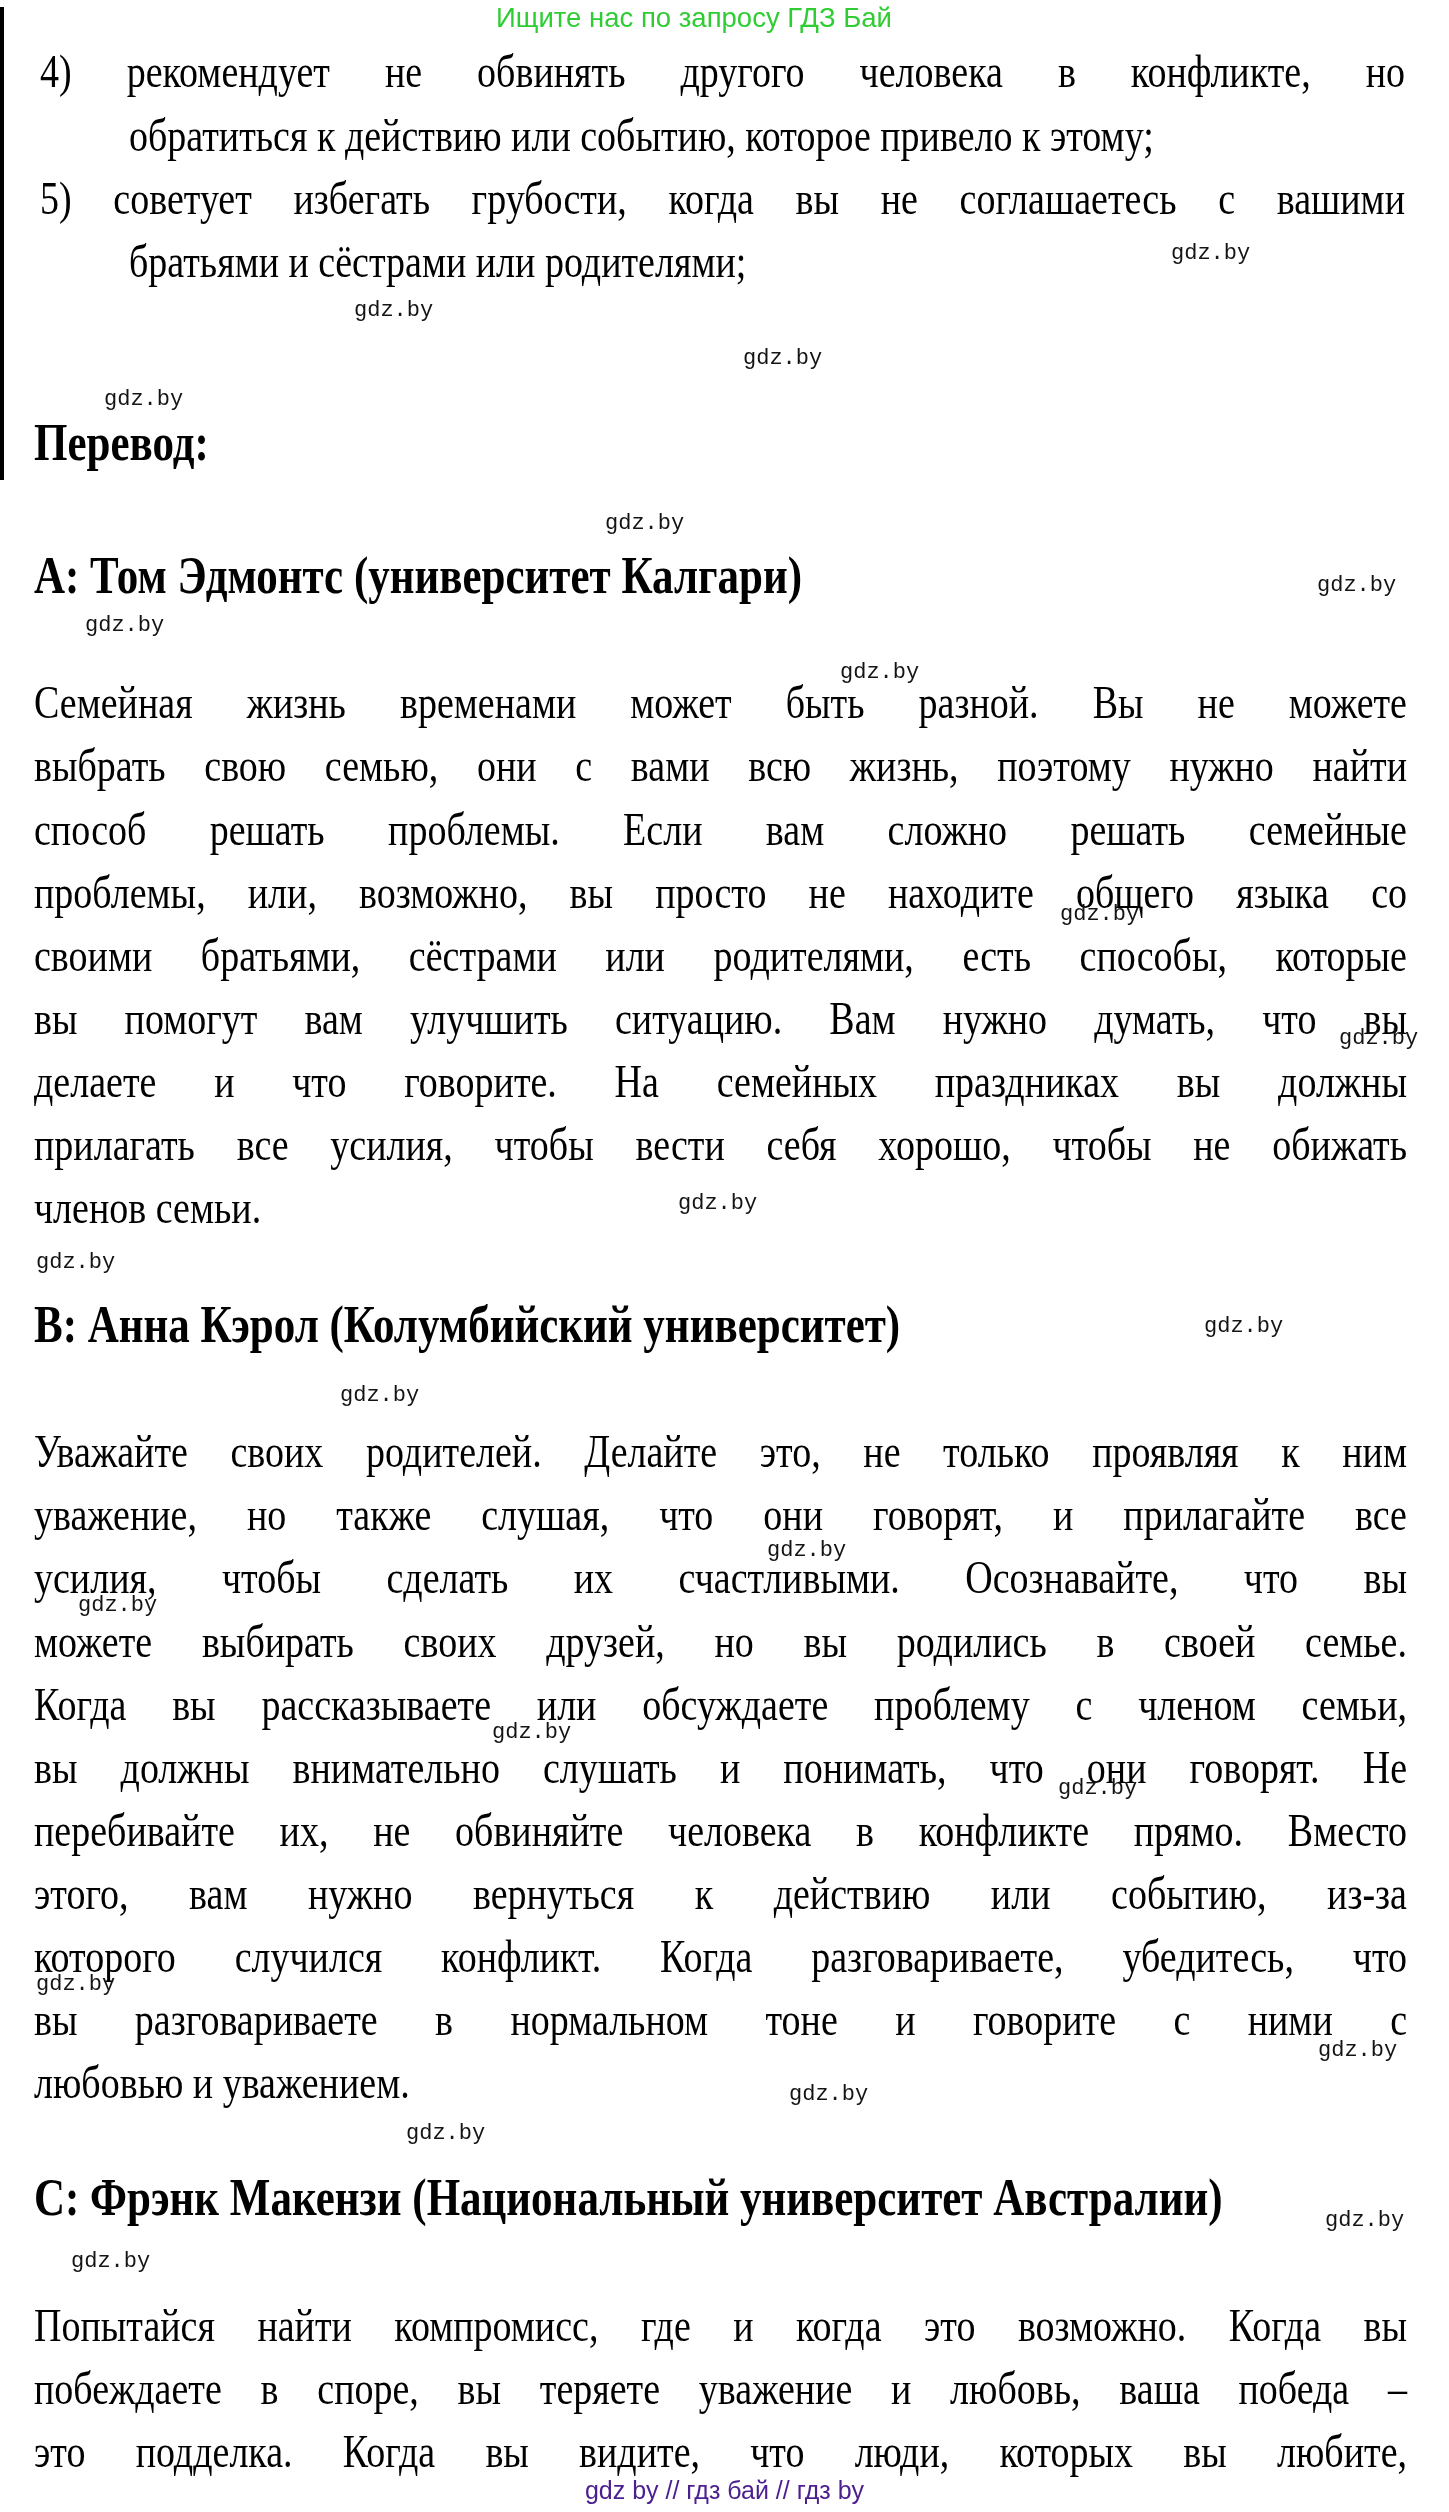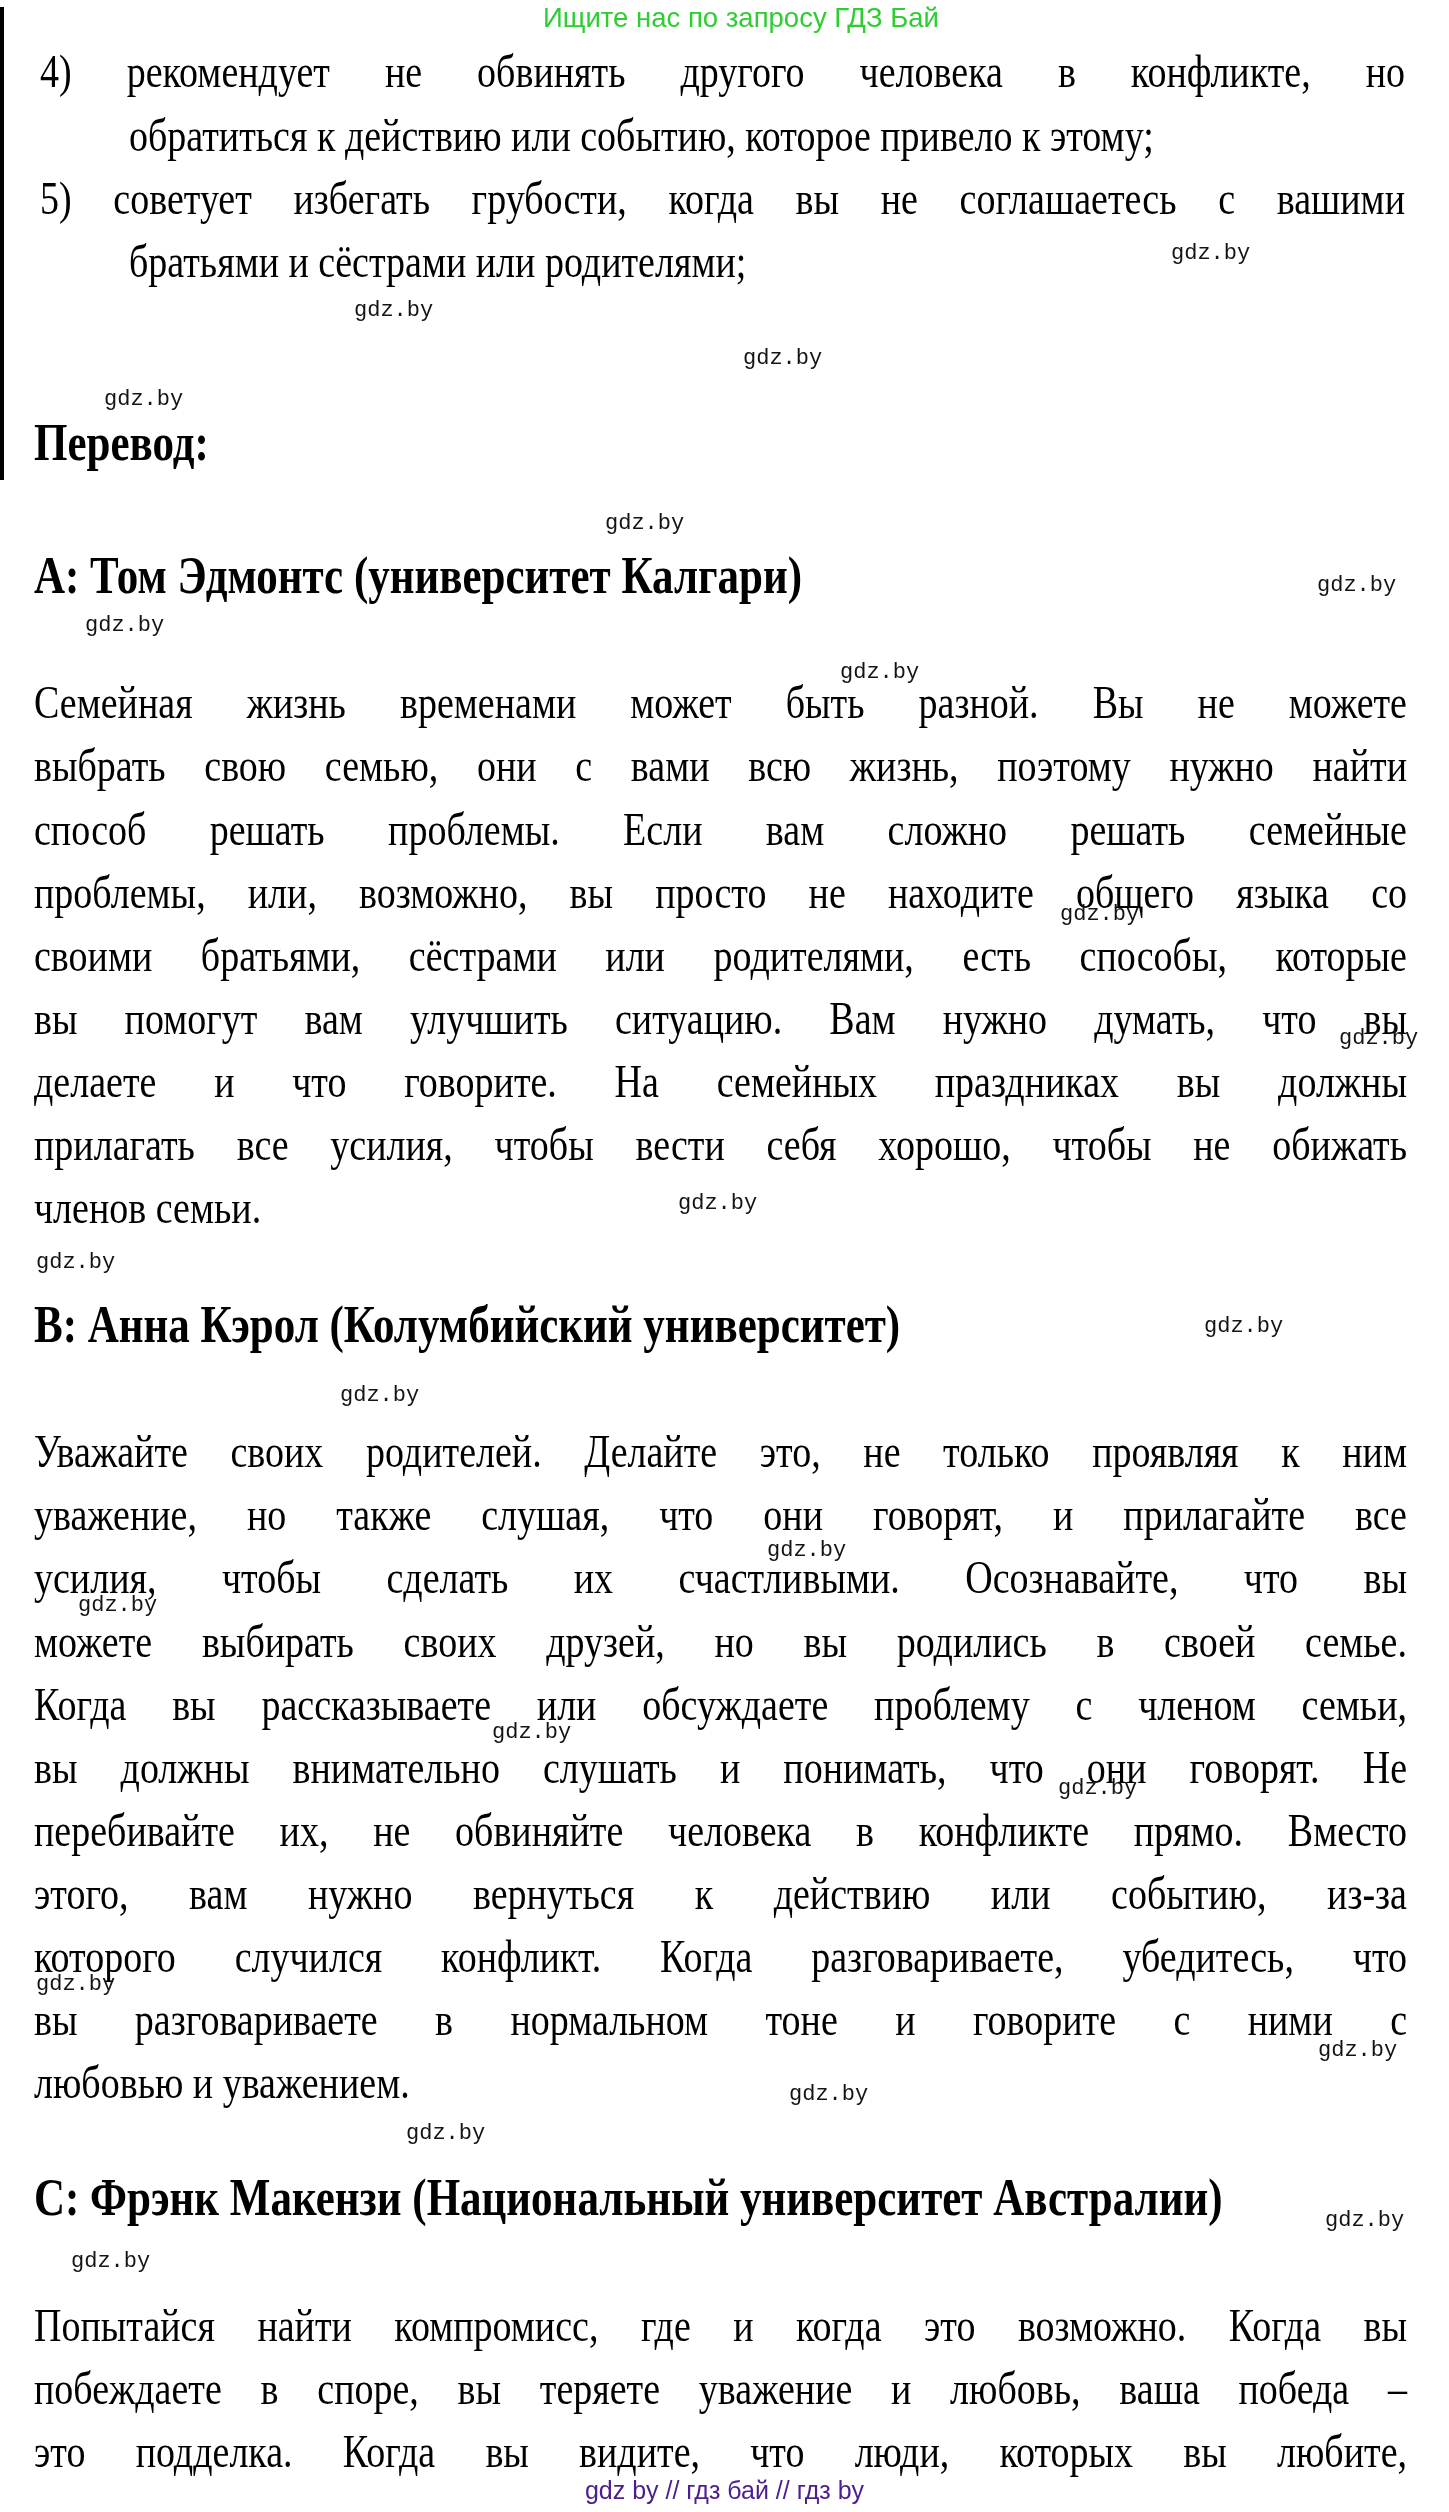--- a/index.html
+++ b/index.html
@@ -16,21 +16,21 @@
   }
   .just { text-align:justify; text-align-last:justify; }
   .lastline { text-align:left; text-align-last:left; }
   .hdr { font-weight:bold; font-size:43px; }
   .wm {
     position:absolute; font-family:Liberation Mono, monospace;
     font-size:22px; color:#141414; line-height:26px; white-space:nowrap;
   }
   #banner {
     position:absolute; top:1.6px; left:0; width:1388px; text-align:center;
-    font-family:"Liberation Sans", sans-serif; font-size:27.5px; line-height:32px;padding-left:47px;
+    font-family:"Liberation Sans", sans-serif; font-size:27.5px; line-height:32px;
   }
   #footer {
     position:absolute; top:2473px; left:0; width:1449px; text-align:center;
     font-family:"Liberation Sans", sans-serif; font-size:25px; line-height:34px;
   }
   .edge { position:absolute; left:0; top:6.5px; width:4px; height:473px; background:#000; }
 </style>
 </head>
 <body>
 

